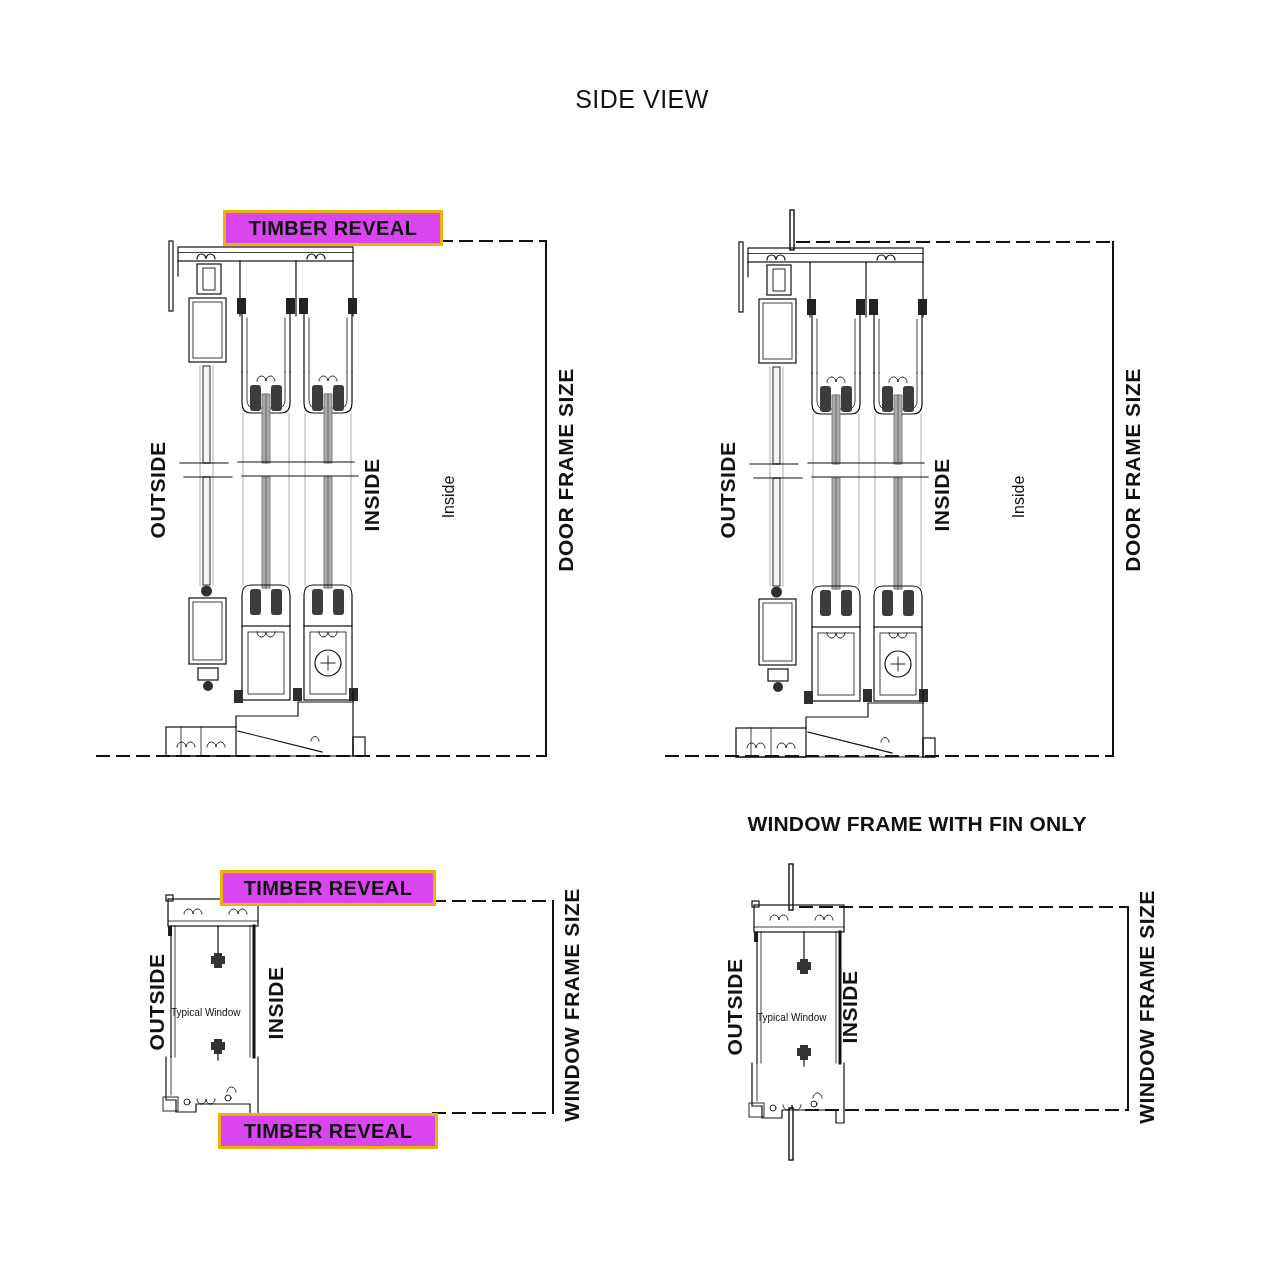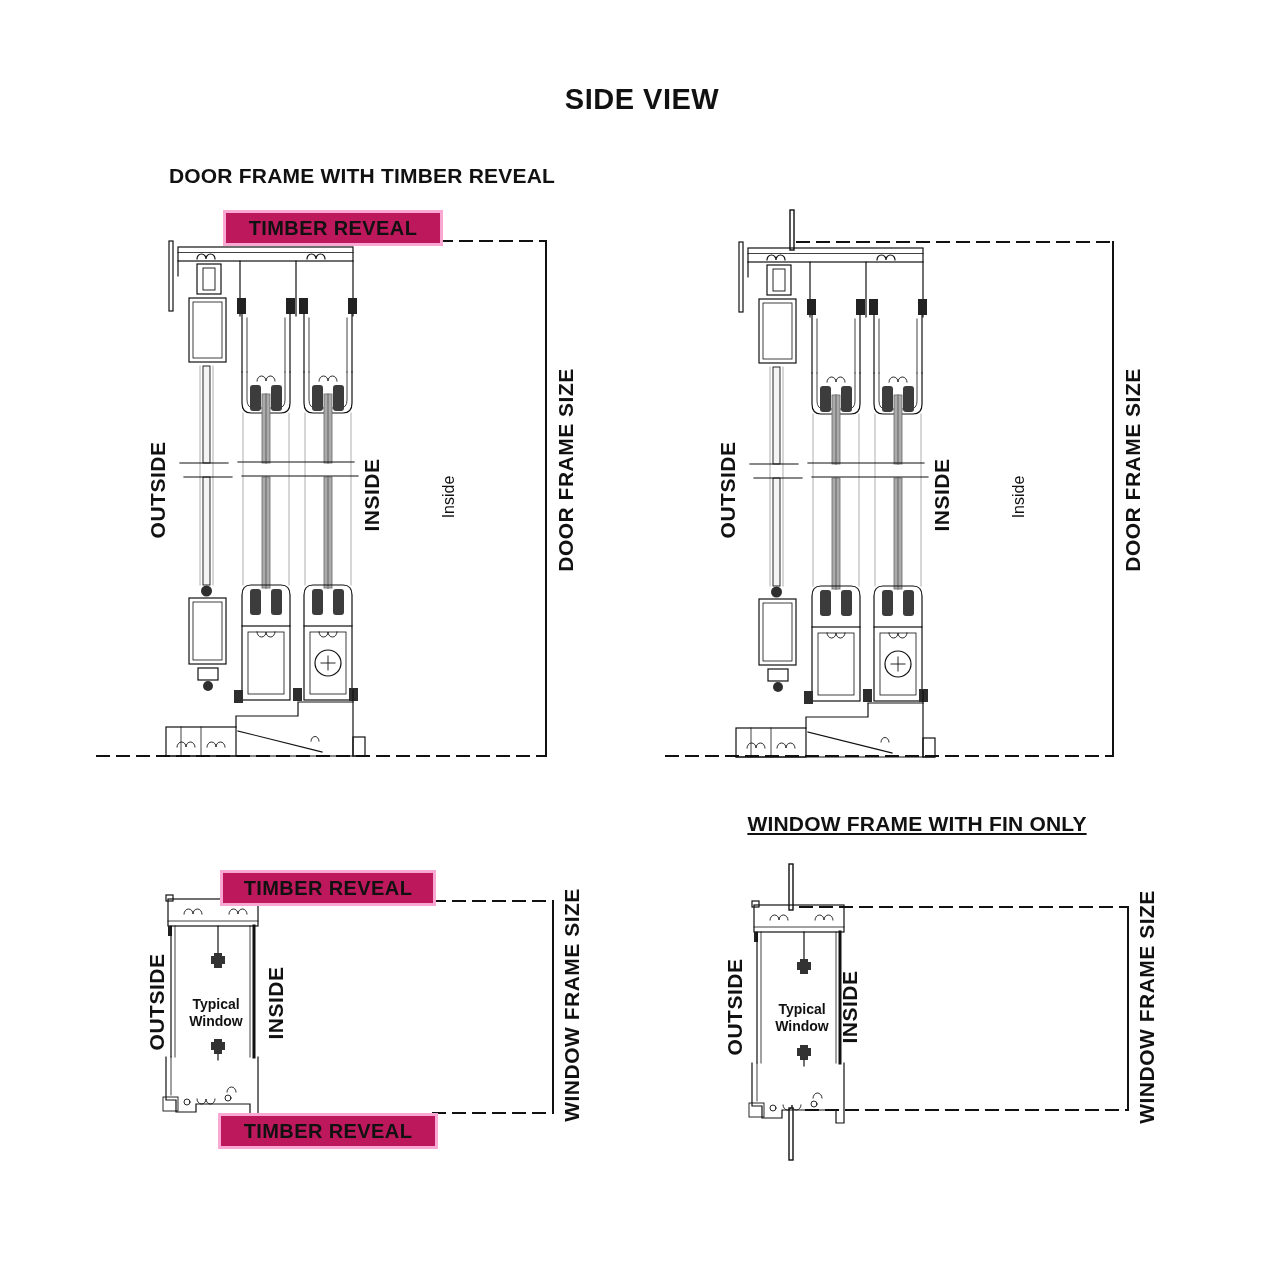--- a/index.html
+++ b/index.html
@@ -2,33 +2,33 @@
 <html><head>
 <meta charset="utf-8">
 <style>
   html,body{margin:0;padding:0;background:#ffffff;}
   #page{
     position:relative;width:1269px;height:1271px;background:#ffffff;
     font-family:"Liberation Sans", sans-serif;color:#111;overflow:hidden;
   }
   #cad{position:absolute;left:0;top:0;width:1269px;height:1271px;}
   .txt{position:absolute;white-space:nowrap;transform:translate(-50%,-50%);}
-  .title{font-size:29px;font-weight:bold;letter-spacing:.5px;}
+  .title{font-size:25px;font-weight:normal;letter-spacing:.5px;}
   .heading{font-size:21px;font-weight:bold;letter-spacing:.2px;}
   .rot{transform:translate(-50%,-50%) rotate(-90deg);}
   .big{font-size:21px;font-weight:bold;letter-spacing:.5px;}
   .small{font-size:16px;font-weight:normal;}
   .revealbox{
-    position:absolute;border:3px solid #f9a8d4;background:#be185d;
+    position:absolute;border:3px solid #eab308;background:#d946ef;
     display:flex;align-items:center;justify-content:center;
     font-size:20px;font-weight:bold;letter-spacing:.4px;z-index:5;
   }
   .winlabel{
-    position:absolute;transform:translate(-50%,-50%);width:90px;text-align:center;
-    font-size:14px;font-weight:bold;line-height:1.2;white-space:normal;z-index:4;
+    position:absolute;transform:translate(-50%,-50%);width:90px;
+    font-size:10px;font-weight:normal;line-height:1.2;white-space:normal;z-index:4;
   }
 </style>
 </head>
 <body>
 
 <div id="page">
 
   <svg id="cad" viewBox="0 0 1269 1271" stroke-linecap="square" stroke-linejoin="miter">
 
     <g stroke="#111" stroke-width="2" fill="none">
@@ -193,22 +193,21 @@
     </g>
 
     <use href="#window-profile" transform="translate(586,6)"></use>
 
     <rect x="789" y="864" width="4" height="46" fill="none" stroke="#111" stroke-width="1.4"></rect>
     <rect x="789" y="1108" width="4" height="52" fill="none" stroke="#111" stroke-width="1.4"></rect>
   </svg>
 
   <div class="txt title" style="left:642px;top:99px;">SIDE VIEW</div>
 
-  <div class="txt heading" style="left:362px;top:176px;">DOOR FRAME WITH TIMBER REVEAL</div>
-  <div class="txt heading" style="left:917px;top:824px;text-decoration:underline;">WINDOW FRAME WITH FIN ONLY</div>
+  <div class="txt heading" style="left:917px;top:824px;">WINDOW FRAME WITH FIN ONLY</div>
 
   <div class="revealbox" style="left:223px;top:210px;width:214px;height:30px;">TIMBER REVEAL</div>
   <div class="revealbox" style="left:220px;top:870px;width:210px;height:30px;">TIMBER REVEAL</div>
   <div class="revealbox" style="left:218px;top:1113px;width:214px;height:30px;">TIMBER REVEAL</div>
 
   <div class="txt rot big" style="left:158px;top:490px;">OUTSIDE</div>
   <div class="txt rot big" style="left:372px;top:495px;">INSIDE</div>
   <div class="txt rot small" style="left:449px;top:497px;">Inside</div>
   <div class="txt rot big" style="left:566px;top:470px;">DOOR FRAME SIZE</div>
 

